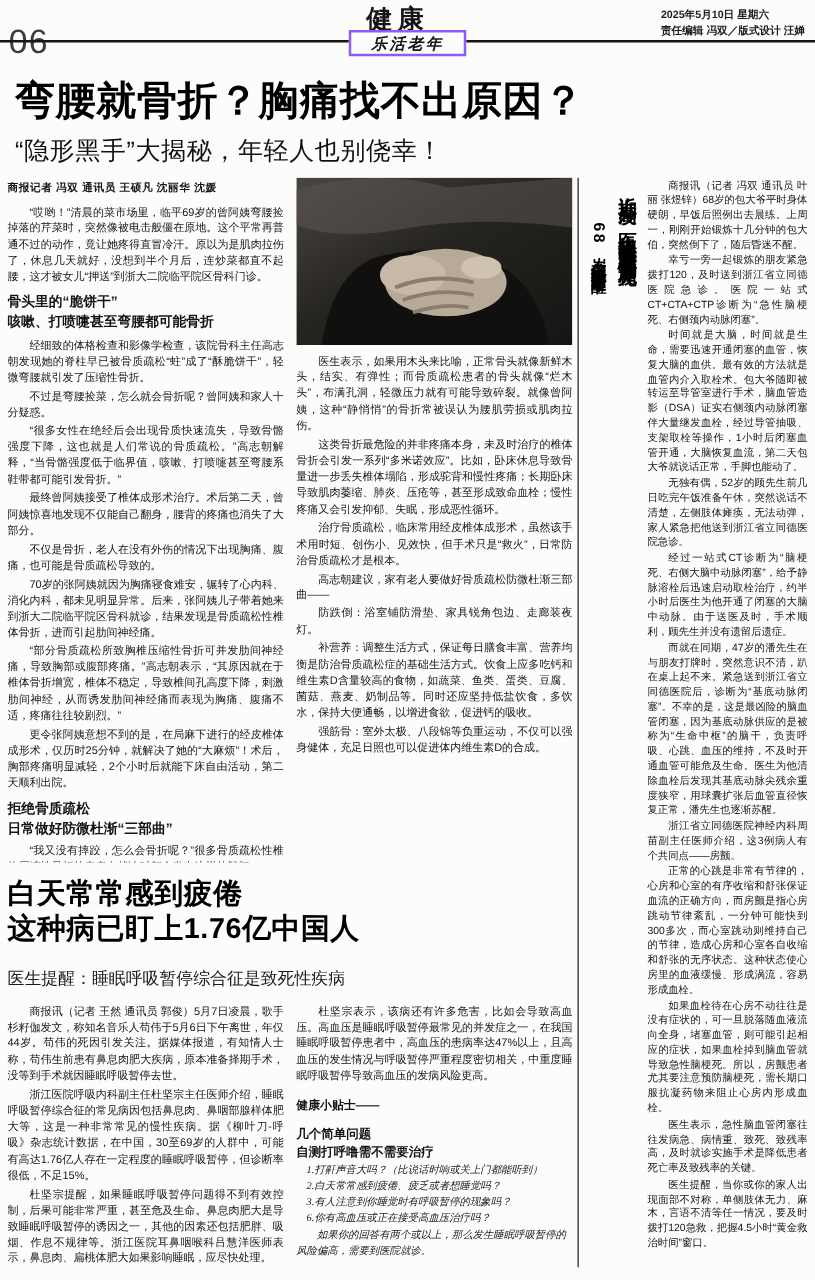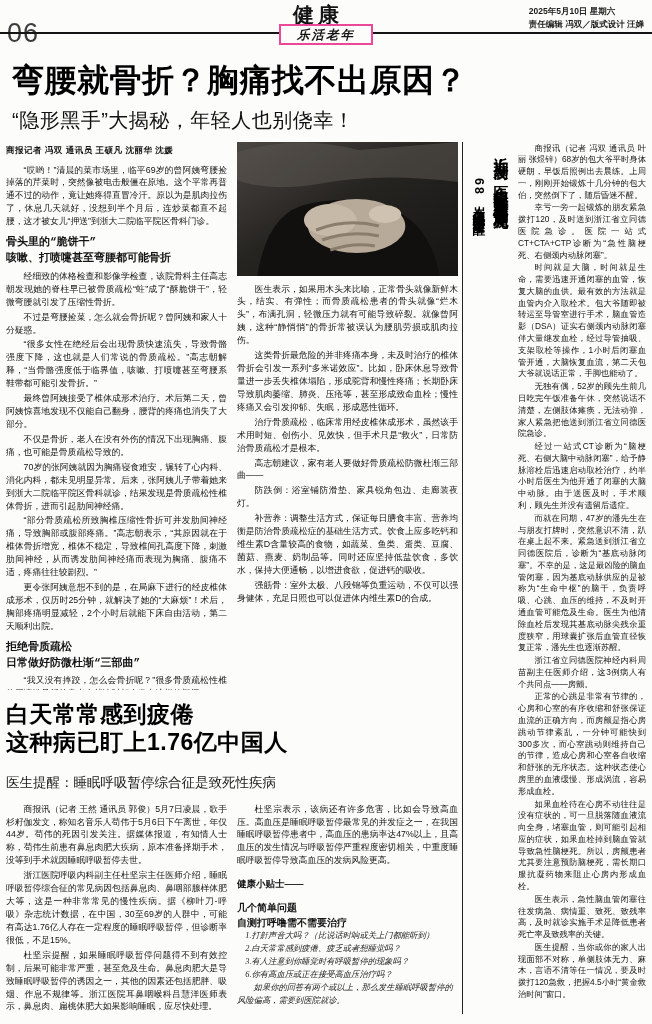--- a/index.html
+++ b/index.html
@@ -6,41 +6,41 @@
   .page{position:relative;width:652px;height:1024px;margin:0 auto;overflow:hidden;
         background:#fcfcfa;color:#141414;
         font-family:"Liberation Sans","DejaVu Sans",sans-serif;}
   
   .header{position:relative;height:46px;}
   .page-num{position:absolute;left:7px;top:18px;font-size:27px;color:#3c3c3c;letter-spacing:1px;}
   .section-title{position:absolute;left:0;right:16px;top:1px;text-align:center;
                  font-size:21px;font-weight:bold;letter-spacing:4px;}
   .header-rule{position:absolute;left:0;right:0;top:32px;height:2px;background:#151515;}
   .banner-badge{position:absolute;left:50%;transform:translateX(-50%);top:24px;z-index:2;
-                background:#fcfcfa;border:2px solid #ec4899;padding:0 16px;line-height:17px;
+                background:#fcfcfa;border:2px solid #8b5cf6;padding:0 16px;line-height:17px;
                 font-family:"DejaVu Serif","Liberation Serif",serif;font-style:italic;
                 font-weight:bold;font-size:12.5px;letter-spacing:2px;}
   .dateline{position:absolute;right:8px;top:5px;text-align:left;font-size:8.5px;
             line-height:1.55;font-weight:bold;color:#1b1b1b;}
   
   .lead{padding:17px 10px 8px 12px;}
   .lead-h1{font-size:32px;font-weight:900;letter-spacing:.5px;line-height:1.08;color:#000;}
   .lead-h2{font-size:20px;font-weight:500;margin-top:9px;letter-spacing:.5px;color:#111;}
   
   .main{display:flex;padding:0 6px;height:872px;overflow:hidden;}
   .left-zone{width:452px;flex:none;}
   .right-zone{flex:1;border-left:1px solid #222;margin-left:4px;padding-left:5px;overflow:hidden;}
   
   .a1-cols{display:flex;gap:10px;height:548px;overflow:hidden;}
   .a1-col{flex:1;min-width:0;overflow:hidden;}
   .byline{font-size:8.5px;font-weight:bold;margin:3px 0 7px;letter-spacing:.5px;}
   .photo-wrap{width:100%;height:134px;margin-bottom:7px;}
   .photo-wrap svg{display:block;width:100%;height:100%;}
   .para{font-size:8.8px;line-height:1.47;text-align:justify;text-indent:2em;margin:2px 0;}
-  .subhead{font-size:11px;font-weight:bold;line-height:1.35;margin:7px 0 1px;font-family:Liberation Mono, monospace;}
+  .subhead{font-size:11px;font-weight:bold;line-height:1.35;margin:7px 0 1px;}
   .subhead + .subhead{margin-top:1px;margin-bottom:4px;}
   
   .a2{margin-top:10px;}
   .a2-h1{font-size:23px;font-weight:900;line-height:1.22;color:#000;letter-spacing:.5px;}
   .a2-deck{font-size:13.5px;font-weight:500;margin:18px 0 9px;color:#1a1a1a;}
   .a2-cols{display:flex;gap:10px;height:228px;overflow:hidden;}
   .a2-col{flex:1;min-width:0;overflow:hidden;}
   
   .tips-label{font-size:9.5px;font-weight:bold;margin:11px 0 9px;}
   .tips-title{font-size:10px;font-weight:bold;line-height:1.5;}

